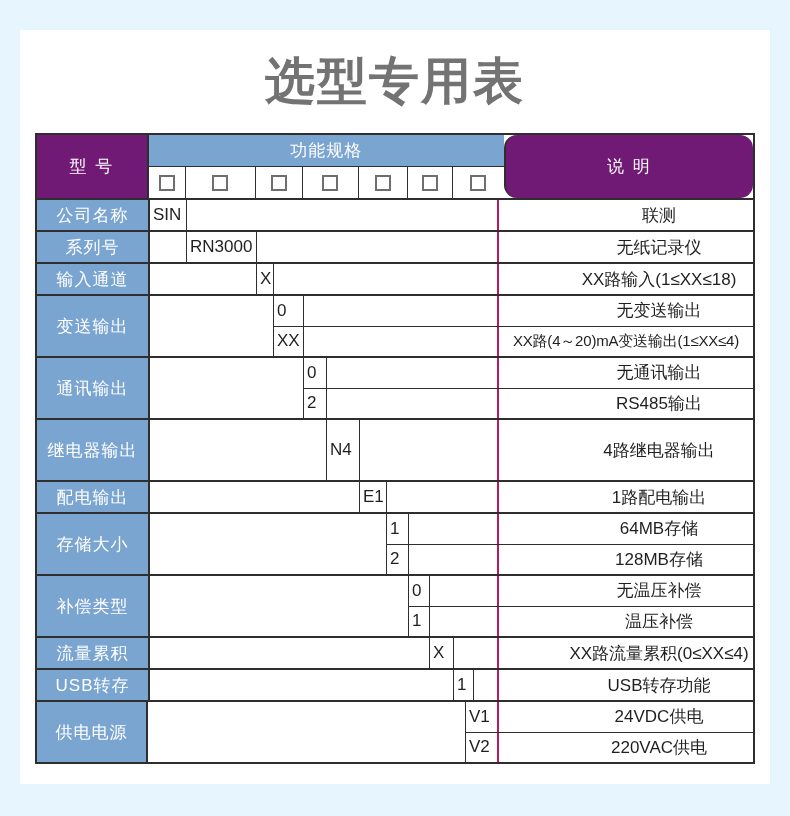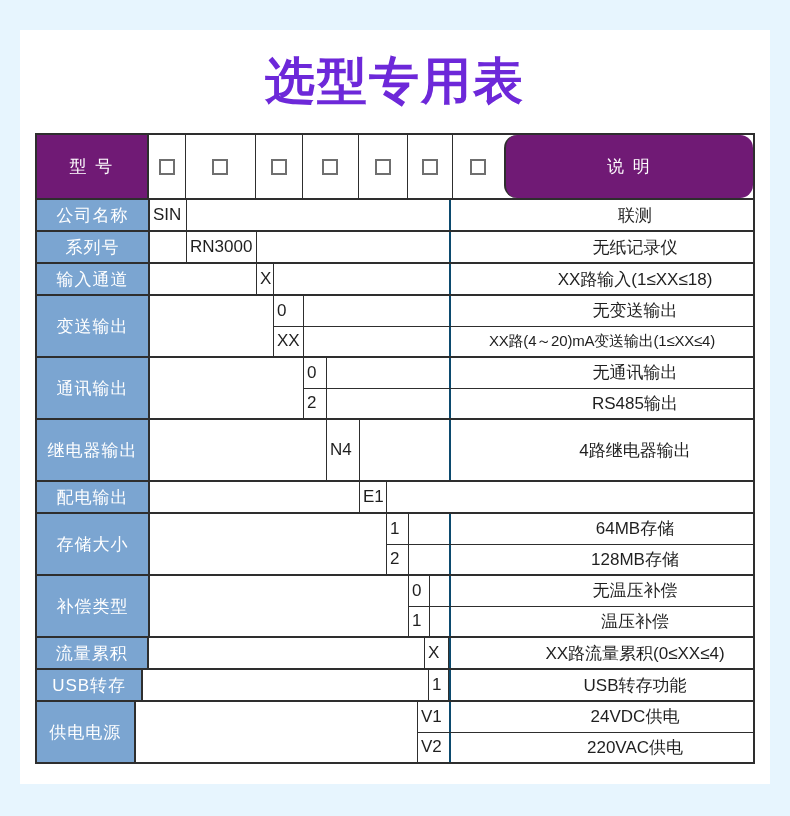--- a/index.html
+++ b/index.html
@@ -10,21 +10,21 @@
   }
   .page{position:relative;width:790px;height:816px;background:#e7f5fe;}
   .card{
     position:absolute;left:20px;top:30px;width:750px;height:754px;
     background:#ffffff;
   }
   .title{
     margin:0;padding-top:18px;height:82px;
     text-align:center;
     font-size:50px;font-weight:bold;letter-spacing:2px;
-    color:#6d28d9;
+    color:#737373;
   }
   .seltable{
     position:absolute;left:15px;top:103px;width:720px;
     border:2px solid #2e2e2e;
     box-sizing:border-box;
     font-size:17px;color:#1f1f1f;
   }
   .cell{box-sizing:border-box;display:flex;align-items:center;}
   
   .thead{display:flex;height:63px;border-bottom:2px solid #2e2e2e;}
@@ -47,39 +47,40 @@
   .h30{height:30px;} .h60{height:60px;}
   .glbl{width:113px;background:#7ba5d1;color:#ffffff;border-right:2px solid #2e2e2e;justify-content:center;letter-spacing:1px;}
   .spacer{border-right:1px solid #2e2e2e;}
   .opts{flex:1;display:flex;flex-direction:column;}
   .opt{flex:1;display:flex;}
   .opt + .opt{border-top:1px solid #2e2e2e;}
   .code{border-right:1px solid #2e2e2e;padding-left:3px;}
   .code-last{border-right:none;}
   .fill{flex:1;}
   .desc{
-    width:304px;border-left:2px solid #0c4a6e;
+    width:256px;border-left:2px solid #be185d;
     justify-content:center;padding-left:66px;
     white-space:nowrap;
   }
   .desc-fit{padding-left:0;font-size:15px;letter-spacing:-0.2px;}
 </style>
 </head>
 <body>
 
 <div class="page">
   <div class="card">
 
     <h1 class="title">选型专用表</h1>
 
     <div class="seltable">
 
       <div class="thead">
         <div class="cell hblue lblcol">型 号</div>
         <div class="funcol">
+          <div class="functitle">功能规格</div>
           <div class="boxrow">
             <div class="boxcell" style="width:37px">
                 <span class="sq"></span>
               </div>
             <div class="boxcell" style="width:70px">
                 <span class="sq"></span>
               </div>
             <div class="boxcell" style="width:47px">
                 <span class="sq"></span>
               </div>
@@ -181,20 +182,21 @@
         </div>
       </div>
 
       <div class="grp h30">
         <div class="cell glbl">配电输出</div>
         <div class="cell spacer" style="width:210px"></div>
         <div class="opts">
           <div class="opt">
             <div class="cell code" style="width:27px">E1</div>
             <div class="cell fill"></div>
+            <div class="cell desc">1路配电输出</div>
           </div>
         </div>
       </div>
 
       <div class="grp h60">
         <div class="cell glbl">存储大小</div>
         <div class="cell spacer" style="width:237px"></div>
         <div class="opts">
           <div class="opt">
             <div class="cell code" style="width:22px">1</div>

